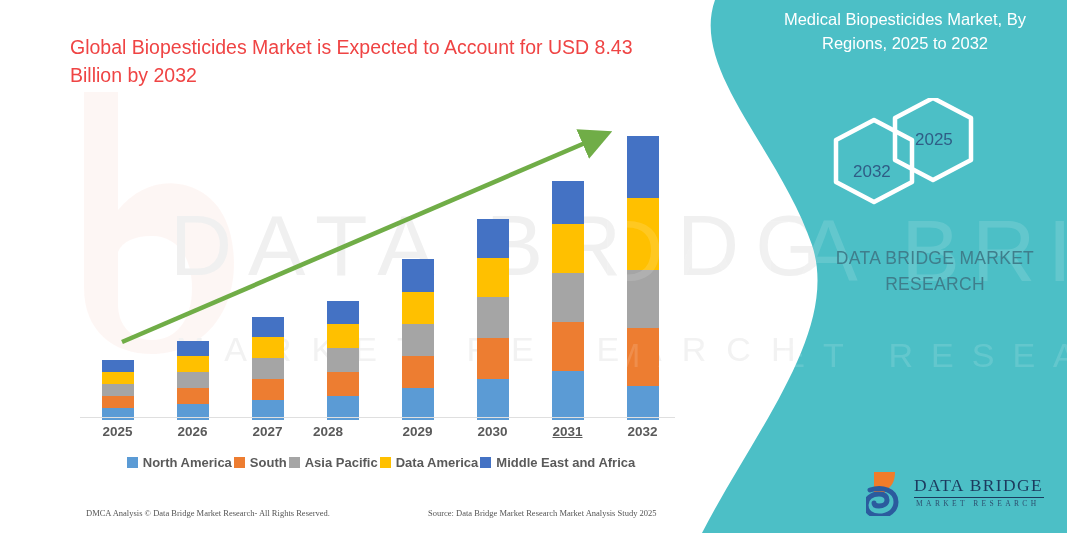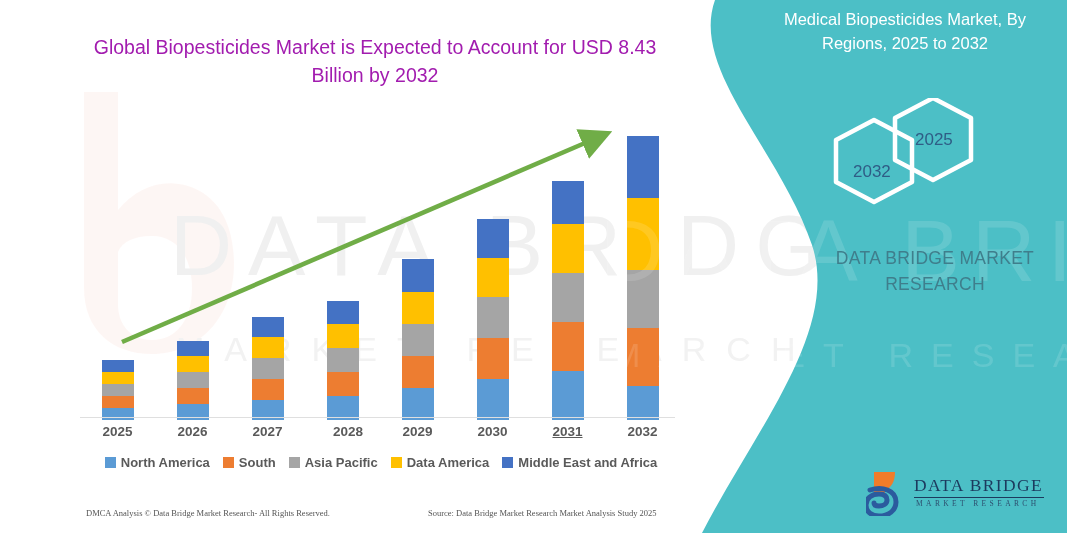--- a/index.html
+++ b/index.html
@@ -25,38 +25,38 @@
   }
   .wm-text2 {
     left:176px; top:330px; width:900px;
     font-size:34px; letter-spacing:20px; font-weight:400;
     color:#f2f2f2; white-space:nowrap;
   }
 
   
   .chart-title {
     position:absolute; left:70px; top:34px; width:610px;
-    text-align:center; font-size:19.5px; line-height:1.42;
-    color:#a21caf; font-weight:400;
+    font-size:19.5px; line-height:1.42;
+    color:#ef4444; font-weight:400;
   }
   .plot { position:absolute; left:80px; top:120px; width:600px; height:300px; }
   .axis-line { position:absolute; left:80px; top:417px; width:595px; height:1px; background:#dfdfdf; }
 
   .bar { position:absolute; bottom:0; width:32px; }
   .seg { width:100%; display:block; }
 
   .xlabels { position:absolute; left:80px; top:424px; width:600px; height:22px; }
   .xlab {
     position:absolute; top:0; width:60px; text-align:center;
     font-size:13.5px; font-weight:bold; color:#5a5a5a;
   }
 
   .legend {
     position:absolute; left:0px; top:455px; width:762px;
-    display:flex; justify-content:center; align-items:center; gap:13px;
+    display:flex; justify-content:center; align-items:center; gap:2px;
     font-size:13px; font-weight:bold; color:#5a5a5a;
   }
   .legend .li { display:flex; align-items:center; gap:5px; white-space:nowrap; }
   .swatch { width:11px; height:11px; display:inline-block; }
 
   .footer { position:absolute; top:508px; left:0; width:762px; font-size:8.5px;
             color:#555; font-family:"Liberation Serif", serif; }
   .footer .f1 { position:absolute; left:86px; top:0; white-space:nowrap; }
   .footer .f2 { position:absolute; left:428px; top:0; white-space:nowrap; }
 
@@ -173,21 +173,21 @@
         <path d="M0,0 L7,3.5 L0,7 z" fill="#70AD47"></path>
       </marker>
     </defs>
     <line x1="42" y1="232" x2="512" y2="30" stroke="#70AD47" stroke-width="4.6" marker-end="url(#ah)"></line>
   </svg>
 
   <div class="xlabels" id="xlabels">
       <div class="xlab" style="left: 7.5px;">2025</div>
       <div class="xlab" style="left: 82.5px;">2026</div>
       <div class="xlab" style="left: 157.5px;">2027</div>
-      <div class="xlab" style="left: 238px;">2028</div>
+      <div class="xlab" style="left: 218px;">2028</div>
       <div class="xlab" style="left: 307.5px;">2029</div>
       <div class="xlab" style="left: 382.5px;">2030</div>
       <div class="xlab" style="left: 457.5px; text-decoration: underline;">2031</div>
       <div class="xlab" style="left: 532.5px;">2032</div>
     </div>
 
   <div class="legend" id="legend">
       <div class="li">
         <span class="swatch" style="background: rgb(91, 155, 213);"></span>
         <span>North America</span>

